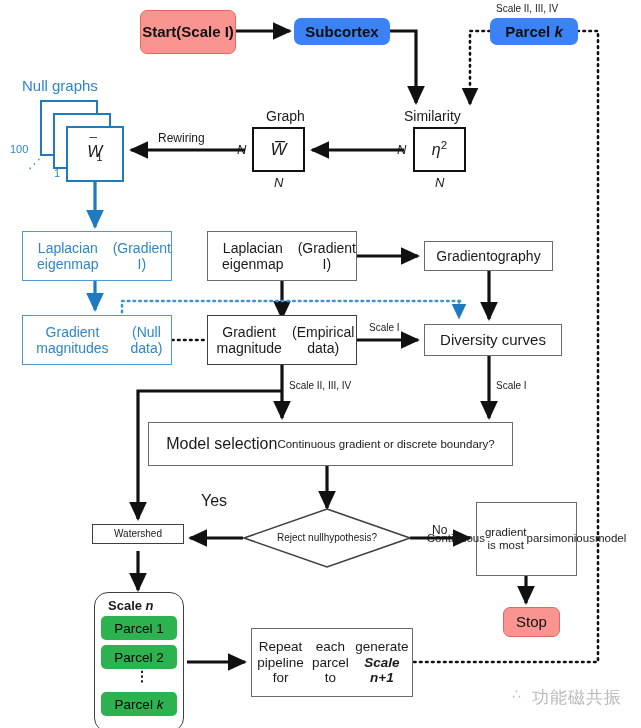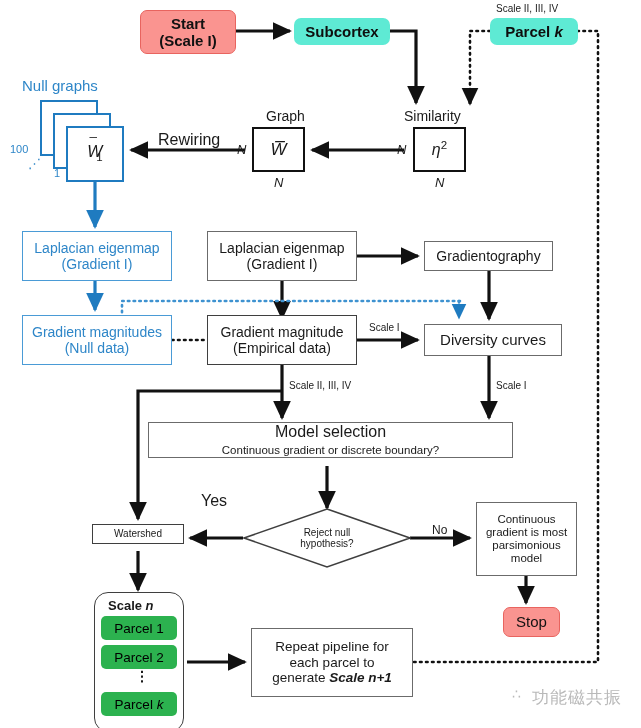--- a/index.html
+++ b/index.html
@@ -3,25 +3,25 @@
 <meta charset="utf-8">
 <style>
   html,body{margin:0;padding:0;background:#ffffff;}
   #root{
     position:relative;width:641px;height:728px;overflow:hidden;
     background:#ffffff;
     font-family:"Liberation Sans", sans-serif;
     color:#1a1a1a;
   }
   #svg-layer{position:absolute;left:0;top:0;width:641px;height:728px;}
-  .node{position:absolute;box-sizing:border-box;display:flex;flex-direction:column;
+  .node{position:absolute;box-sizing:border-box;display:flex;flex-direction:row;
         align-items:center;justify-content:center;text-align:center;line-height:1.15;}
   .pill{border-radius:7px;}
   .pink{background:#FA9490;border:1.6px solid #E8645F;color:#111;}
-  .green{background:#5eead4;border:none;color:#0e0e0e;}
+  .green{background:#3b82f6;border:none;color:#0e0e0e;}
   .boxed{background:#fff;border:1.6px solid #3f3f3f;}
   .boxed-thin{background:#fff;border:1.4px solid #6b6b6b;}
   .boxed-thick{background:#fff;border:2.4px solid #111;}
   .blue-box{background:#fff;border:1.6px solid #4A9BD6;color:#2E86C8;}
   .lbl{position:absolute;white-space:nowrap;}
   .mono-i{font-style:italic;}
   .stack-sq{position:absolute;background:#fff;border:2.6px solid #1F7BC0;box-sizing:border-box;}
   .scale-n-wrap{position:absolute;box-sizing:border-box;border:1.8px solid #3f3f3f;border-radius:14px;background:#fff;}
   .parcel{position:absolute;background:#2CB24F;border-radius:5px;box-sizing:border-box;
           display:flex;align-items:center;justify-content:center;color:#000000;}
@@ -138,21 +138,21 @@
   <div class="lbl mono-i" style="left:435px;top:175px;font-size:13px;">N</div>
 
   <div class="lbl" style="left:254px;top:108px;font-size:14px;margin-left:12px;">Graph</div>
 
   <div class="node boxed-thick" style="left:252px;top:127px;width:53px;height:45px;font-size:17px;">
     <span class="mono-i">W̅</span>
   </div>
   <div class="lbl mono-i" style="left:237px;top:142px;font-size:13px;">N</div>
   <div class="lbl mono-i" style="left:274px;top:175px;font-size:13px;">N</div>
 
-  <div class="lbl" style="left:158px;top:131px;font-size:16px;">Rewiring</div>
+  <div class="lbl" style="left:158px;top:131px;font-size:12px;">Rewiring</div>
 
   <div class="lbl" style="left:22px;top:77px;font-size:15px;color:#2E86C8;">Null graphs</div>
   <div class="stack-sq" style="left:40px;top:100px;width:58px;height:56px;"></div>
   <div class="stack-sq" style="left:53px;top:113px;width:58px;height:56px;"></div>
   <div class="node stack-sq" style="left:66px;top:126px;width:58px;height:56px;font-size:16px;">
     <span>
       <span class="mono-i">W</span><span style="position:relative;left:-9px;top:-9px;font-size:13px;">̅</span><sub style="margin-left:-6px;">1</sub>
     </span>
   </div>
   <div class="lbl" style="left:10px;top:143px;font-size:11px;color:#2E86C8;">100</div>
@@ -186,21 +186,21 @@
   <div class="lbl" style="left:369px;top:322px;font-size:10px;">Scale I</div>
 
   <div class="node boxed-thin" style="left:424px;top:324px;width:138px;height:32px;font-size:15px;">
     <span>Diversity curves</span>
   </div>
 
   <div class="lbl" style="left:289px;top:380px;font-size:10px;">Scale II, III, IV</div>
 
   <div class="lbl" style="left:496px;top:380px;font-size:10px;">Scale I</div>
 
-  <div class="node boxed-thin" style="left:148px;top:422px;width:365px;height:36px;">
+  <div class="node boxed-thin" style="left:148px;top:422px;width:365px;height:44px;">
     <span style="font-size:16px;">Model selection</span>
     <span style="font-size:11.5px;margin-top:2px;">Continuous gradient or discrete boundary?</span>
   </div>
 
   <svg style="position:absolute;left:243px;top:508px;width:168px;height:60px;" viewBox="0 0 168 60" xmlns="http://www.w3.org/2000/svg">
     <polygon points="84,1 167,30 84,59 1,30" fill="#ffffff" stroke="#3f3f3f" stroke-width="1.6"></polygon>
   </svg>
   <div class="node" style="left:243px;top:508px;width:168px;height:60px;font-size:10px;background:transparent;">
     <span>Reject null</span>
     <span>hypothesis?</span>

